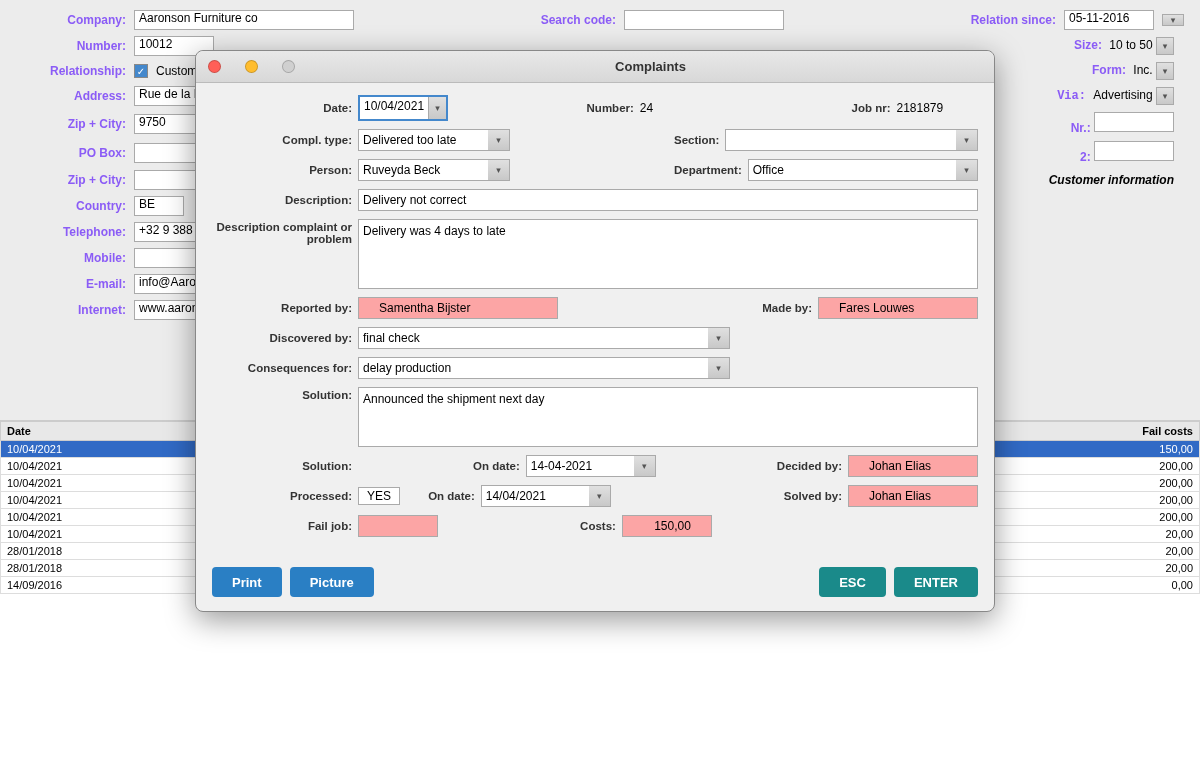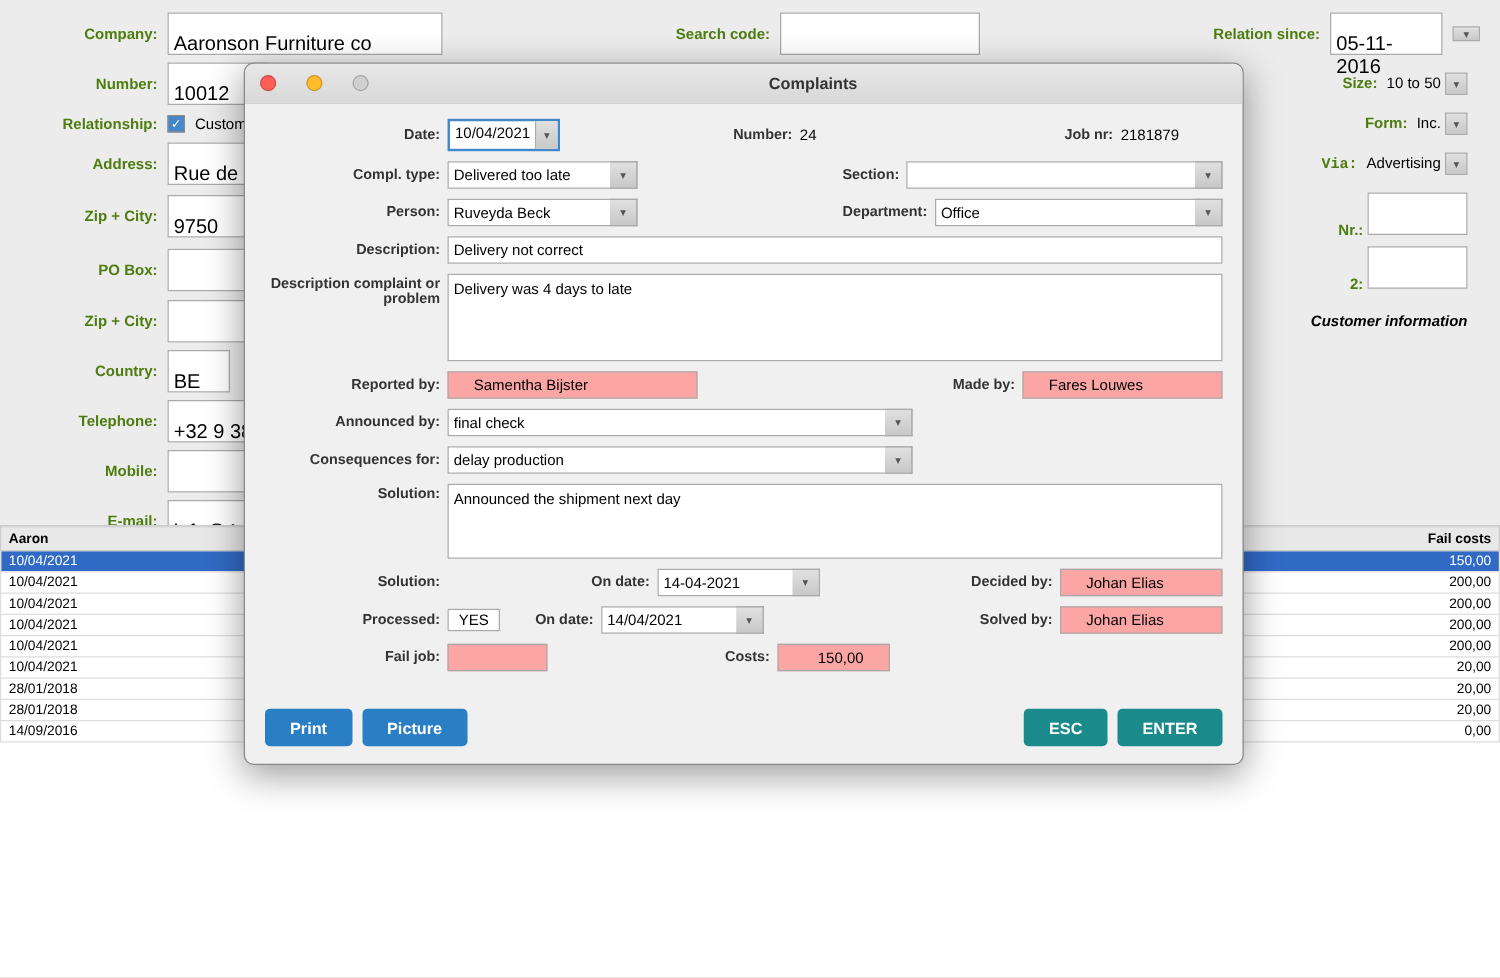--- a/index.html
+++ b/index.html
@@ -22,33 +22,33 @@
     }
 
     .bg-row {
       display: flex;
       align-items: center;
       margin-bottom: 6px;
       gap: 8px;
     }
 
     .bg-label {
-      color: #4d7c0f;
+      color: #8b5cf6;
       font-weight: bold;
       width: 110px;
       text-align: right;
       flex-shrink: 0;
     }
 
     .bg-input {
       border: 1px solid #aaa;
       background: white;
       height: 20px;
-      padding: 16px 4px;
-      font-size: 16px;
+      padding: 0 4px;
+      font-size: 12px;
     }
 
     .bg-checkbox {
       width: 14px; height: 14px;
       border: 1px solid #888;
       background: #4488cc;
       display: inline-flex;
       align-items: center;
       justify-content: center;
       color: white;
@@ -429,21 +429,21 @@
     <div class="bg-input" style="width:150px;">
       <span>www.aarons</span>
     </div>
   </div>
 </div>
 
 <div class="bg-table-area" style="top:420px;">
   <table class="bg-table">
     <thead>
       <tr>
-        <th>Aaron</th>
+        <th>Date</th>
         <th>Complaint</th>
         <th style="text-align:right;">Fail job</th>
         <th style="text-align:right;">Fail costs</th>
       </tr>
     </thead>
     <tbody id="table-body">
     <tr class="selected">
       <td>10/04/2021</td>
       <td>Delivered t</td>
       <td class="right"></td>
@@ -582,21 +582,21 @@
       <span class="form-label">Reported by:</span>
       <input type="text" class="form-input-fixed" style="width: 200px;" value="Samentha Bijster">
       <div style="flex:1"></div>
       <div class="inline-group">
         <span class="inline-label">Made by:</span>
         <input type="text" class="form-input-fixed" style="width: 160px;" value="Fares Louwes">
       </div>
     </div>
 
     <div class="form-row">
-      <span class="form-label">Announced by:</span>
+      <span class="form-label">Discovered by:</span>
       <div class="form-select-wrapper" style="flex:0.6;">
         <div class="form-select-display">
           <span>final check</span>
         </div>
         <div class="select-arrow">▾</div>
       </div>
     </div>
 
     <div class="form-row">
       <span class="form-label">Consequences for:</span>

